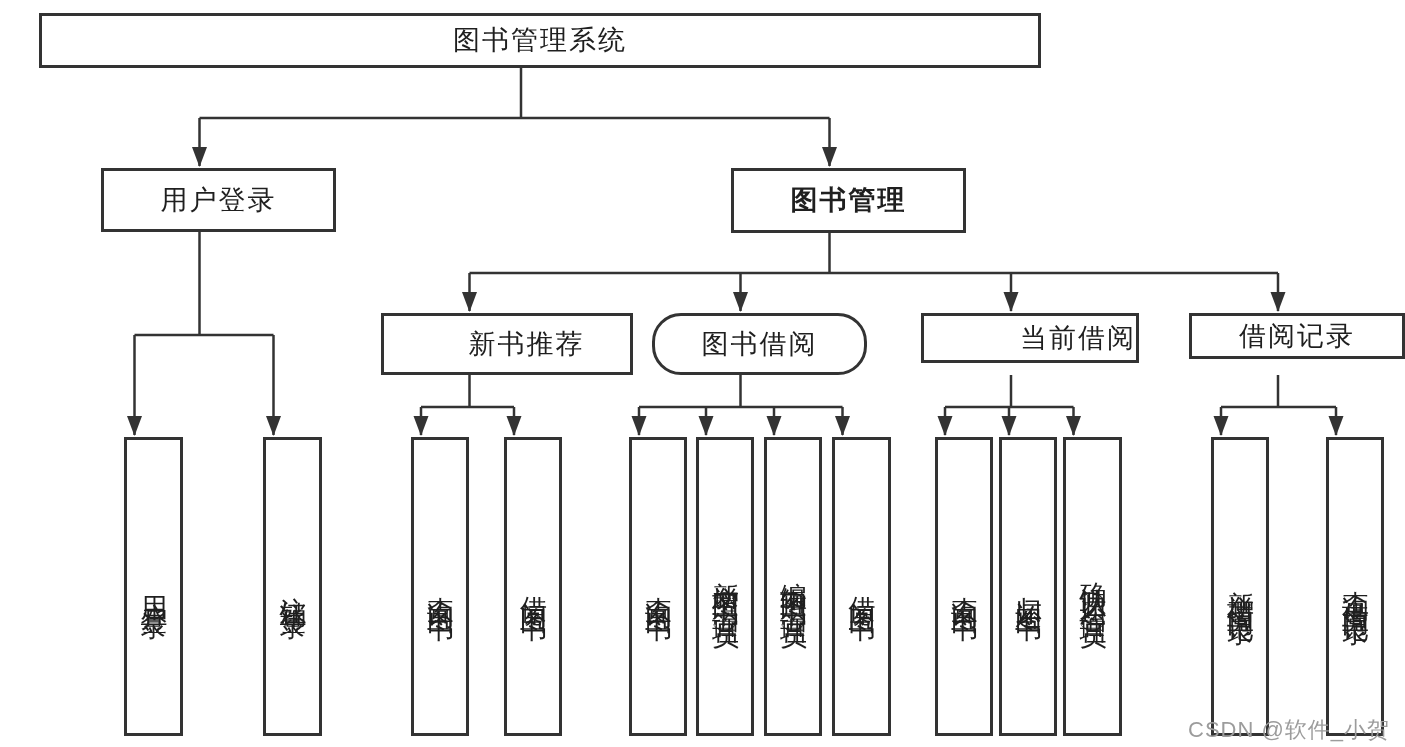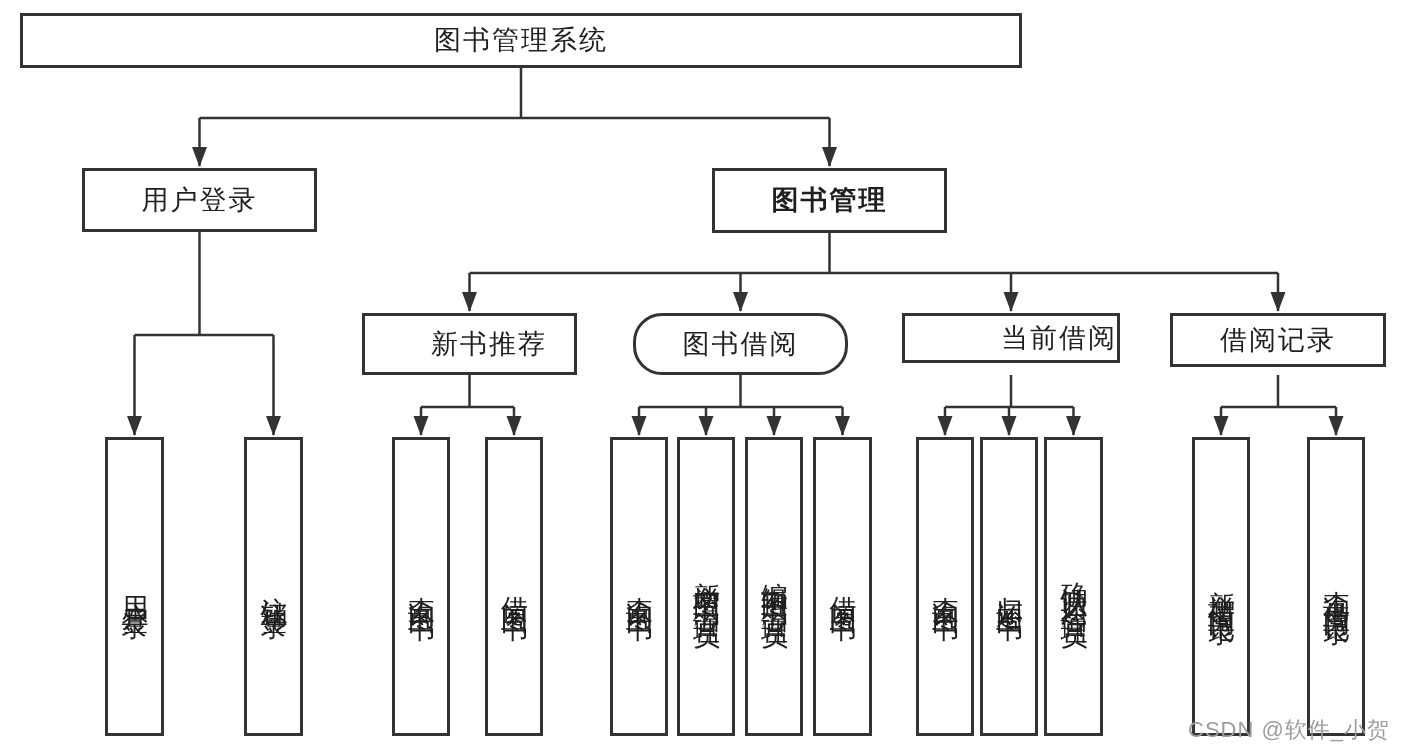--- a/index.html
+++ b/index.html
@@ -28,20 +28,21 @@
   }
   .node {
     position: absolute;
     box-sizing: border-box;
     background: var(--box_bg, #ffffff);
     border: 3px solid var(--line, #333333);
     display: flex;
     align-items: center;
     justify-content: center;
     z-index: 1;
+    margin-left: 19px;
   }
   .lbl {
     font-size: 27px;
     color: var(--text, #1f1f1f);
     white-space: nowrap;
     letter-spacing: 2px;
     line-height: 1;
   }
   .node.v .lbl {
     writing-mode: vertical-rl;
@@ -55,24 +56,24 @@
     z-index: 2;
     font-size: 22px;
     letter-spacing: 1px;
     color: var(--watermark, #9c9c9c);
   }
 
   
   #n-root            { left: 20px;   top: 13px;  width: 1002px; height: 55px; }
   #n-user-login      { left: 82px;   top: 168px; width: 235px;  height: 64px; }
   #n-book-management { left: 712px;  top: 168px; width: 235px;  height: 65px; font-weight: bold; }
-  #n-new-book-recommend { left: 362px;  top: 313px; width: 215px; height: 62px; padding-left: 39px; }
+  #n-new-book-recommend { left: 362px;  top: 313px; width: 252px; height: 62px; padding-left: 39px; }
   #n-book-borrow        { left: 633px;  top: 313px; width: 215px; height: 62px; border-radius: 29px; }
   #n-current-borrow     { left: 902px;  top: 313px; width: 218px; height: 50px; justify-content: flex-end; }
-  #n-borrow-records     { left: 1170px; top: 313px; width: 216px; height: 54px; }
+  #n-borrow-records     { left: 1170px; top: 313px; width: 216px; height: 46px; }
   .leaf { top: 437px; height: 299px; }
   #l-ul-user-login   { left: 105px;  width: 59px; }
   #l-ul-logout       { left: 244px;  width: 59px; }
   #l-nbr-query-books { left: 392px;  width: 58px; }
   #l-nbr-borrow-books{ left: 485px;  width: 58px; }
   #l-bb-query-books  { left: 610px;  width: 58px; }
   #l-bb-add-books    { left: 677px;  width: 58px; }
   #l-bb-edit-books   { left: 745px;  width: 58px; }
   #l-bb-borrow-books { left: 813px;  width: 59px; }
   #l-cb-query-books  { left: 916px;  width: 58px; }

